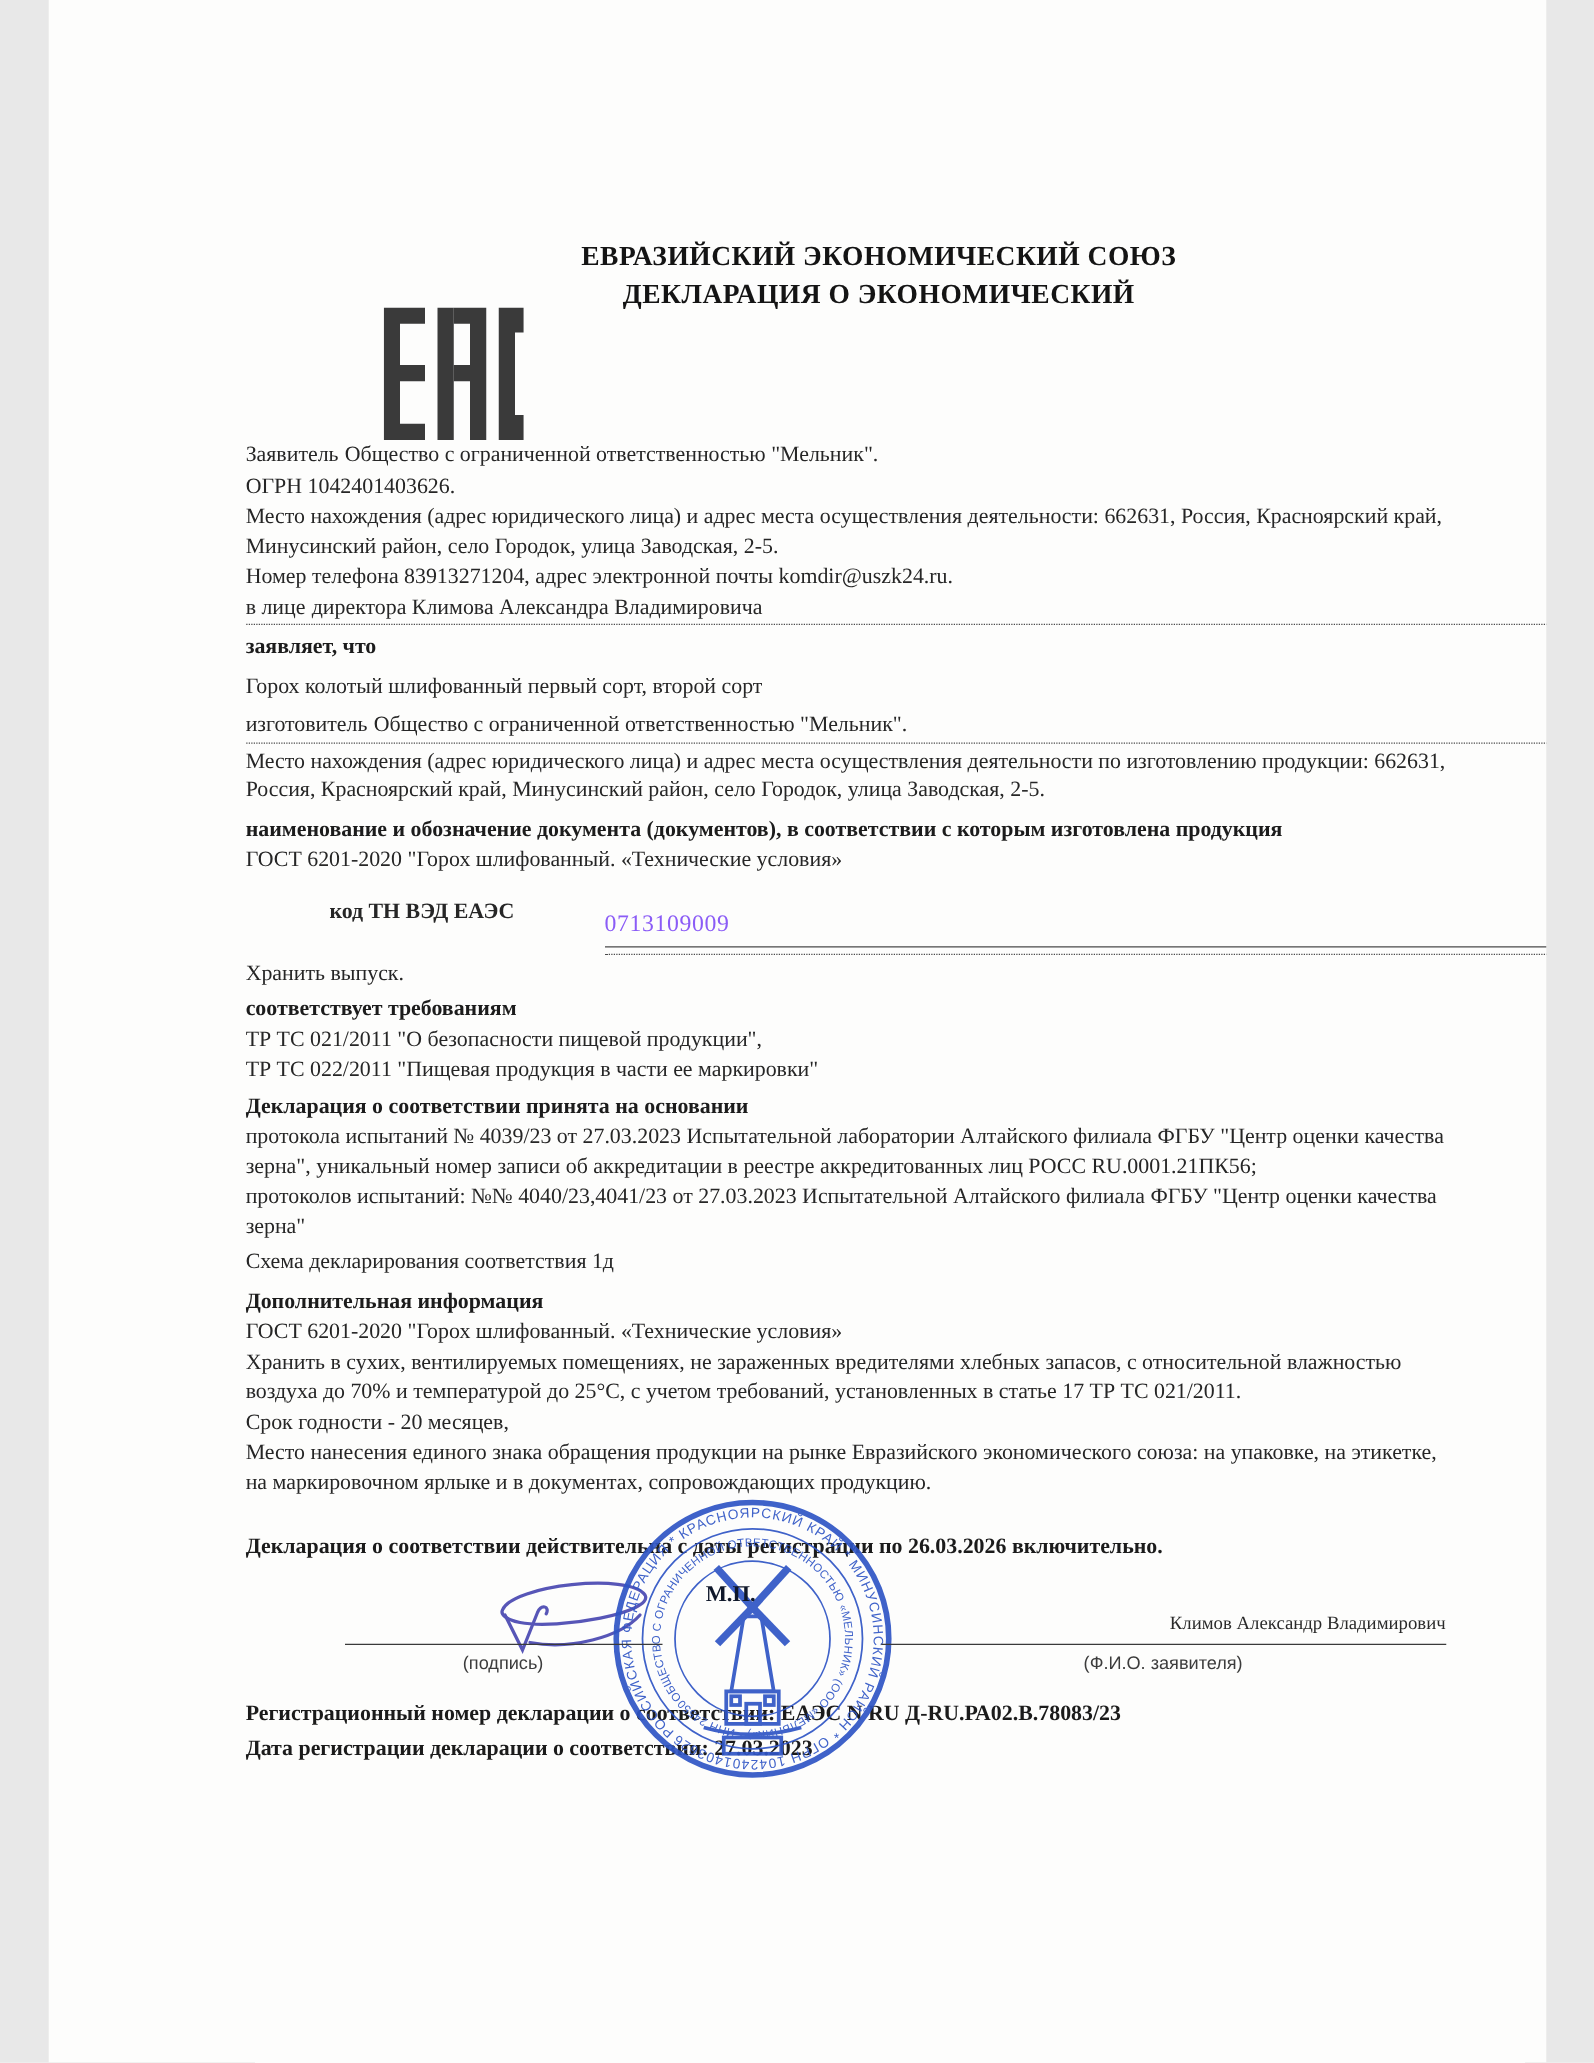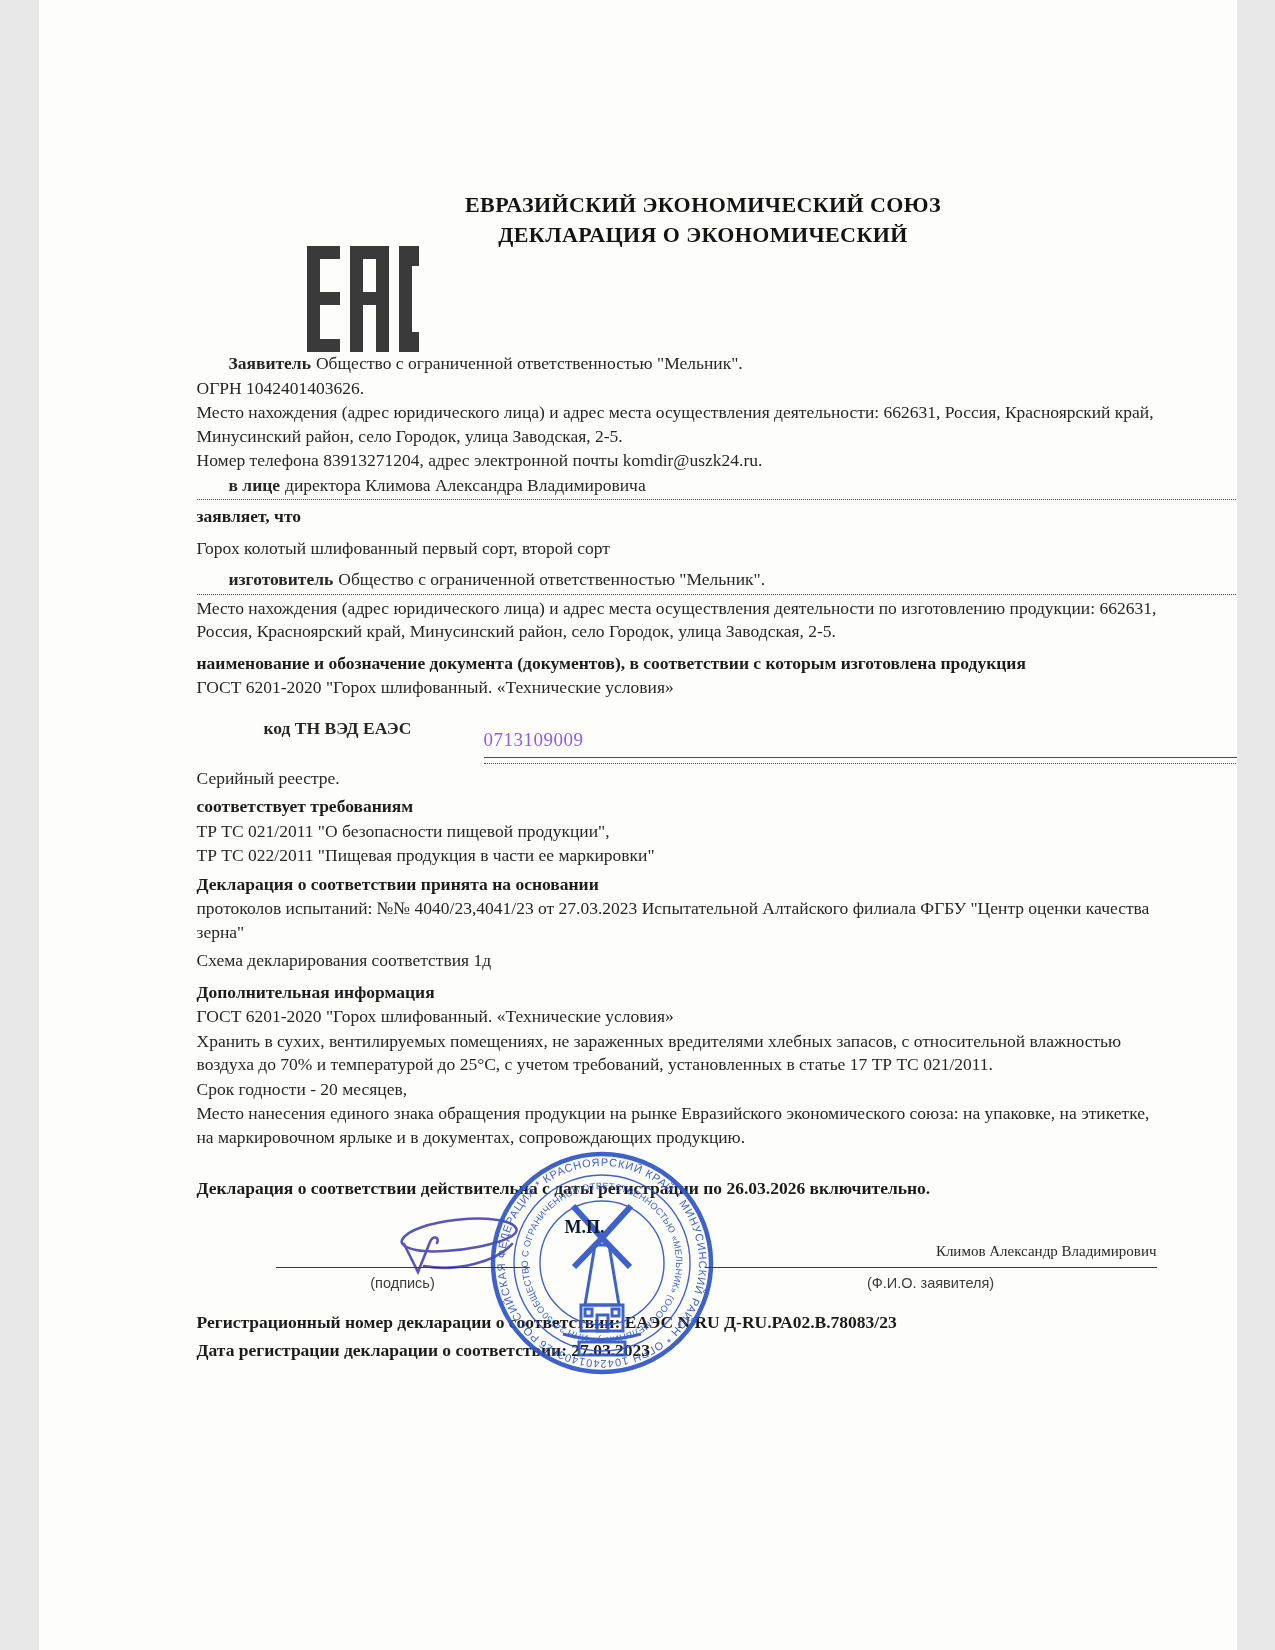--- a/index.html
+++ b/index.html
@@ -6,21 +6,21 @@
   .page{position:relative;width:1198px;height:1650px;background:#fdfdfc;margin:0 auto;
         font-family:"Liberation Serif", serif;color:#262626;overflow:hidden;}
   
   .eac-mark{position:absolute;left:268px;top:246px;}
   
   .hdr{position:absolute;left:0;top:190px;width:1275px;text-align:center;padding-left:54px;box-sizing:border-box;}
   .hdr .t{font-weight:bold;font-size:22px;color:#141414;letter-spacing:.4px;line-height:30px;margin:0;}
   
   .doc-body{position:absolute;left:158px;top:352px;width:962px;font-size:17.5px;line-height:23.5px;}
   .para{margin:0;position:relative;padding-bottom:1px;}
-  .lbl{font-weight:bold;margin-right:5px;margin-left:32px;}
+  .lbl{font-weight:normal;margin-right:5px;}
   .bold{font-weight:bold;color:#1c1c1c;}
   .rl{position:absolute;left:0;width:calc(100% + 145px);bottom:-2px;height:0;
       border-bottom:1.6px dotted #4a4a4a;}
   .g4{margin-top:4px;} .g7{margin-top:7px;}
   .tnved{position:relative;height:54px;margin-top:12px;}
   .tnved .lab{position:absolute;left:67px;top:4px;font-weight:bold;}
   .tnved .val{position:absolute;left:287px;top:15px;font-size:19px;letter-spacing:.5px;color:#8b5cf6;}
   .tnved .sline{position:absolute;left:287px;width:calc(100% - 287px + 145px);top:44px;border-bottom:1.5px solid #4a4a4a;height:0;}
   .tnved .dline{position:absolute;left:287px;width:calc(100% - 287px + 145px);top:50px;border-bottom:1.6px dotted #4a4a4a;height:0;}
   .validity{margin-top:27px;margin-bottom:4px;font-weight:bold;color:#1b1b1b;}
@@ -90,30 +90,31 @@
 
     <p class="para">ГОСТ  6201-2020 "Горох шлифованный. «Технические условия»</p>
 
     <div class="tnved">
       <span class="lab">код ТН ВЭД ЕАЭС</span>
       <span class="val">0713109009</span>
       <i class="sline"></i>
       <i class="dline"></i>
     </div>
 
-    <p class="para">Серийный реестре.</p>
+    <p class="para">Хранить выпуск.</p>
 
     <p class="para bold g4">соответствует требованиям</p>
 
     <p class="para">ТР ТС 021/2011 "О безопасности пищевой продукции",</p>
 
     <p class="para">ТР ТС 022/2011 "Пищевая продукция в части ее маркировки"</p>
 
     <p class="para bold g4">Декларация о соответствии принята на основании</p>
 
+    <p class="para">протокола испытаний № 4039/23 от 27.03.2023 Испытательной лаборатории Алтайского филиала ФГБУ "Центр оценки качества зерна", уникальный номер записи об аккредитации в реестре аккредитованных лиц РОСС RU.0001.21ПК56;</p>
 
     <p class="para">протоколов испытаний: №№ 4040/23,4041/23 от  27.03.2023 Испытательной Алтайского филиала ФГБУ "Центр оценки качества зерна"</p>
 
     <p class="para g4">Схема декларирования соответствия 1д</p>
 
     <p class="para bold g7">Дополнительная информация</p>
 
     <p class="para">ГОСТ 6201-2020 "Горох шлифованный. «Технические условия»</p>
     <p class="para">Хранить в сухих, вентилируемых помещениях, не зараженных вредителями хлебных запасов, с относительной влажностью воздуха до 70% и температурой до 25°С, с учетом требований, установленных в статье 17 ТР ТС 021/2011.</p>
     <p class="para">Срок годности  - 20 месяцев,</p>

